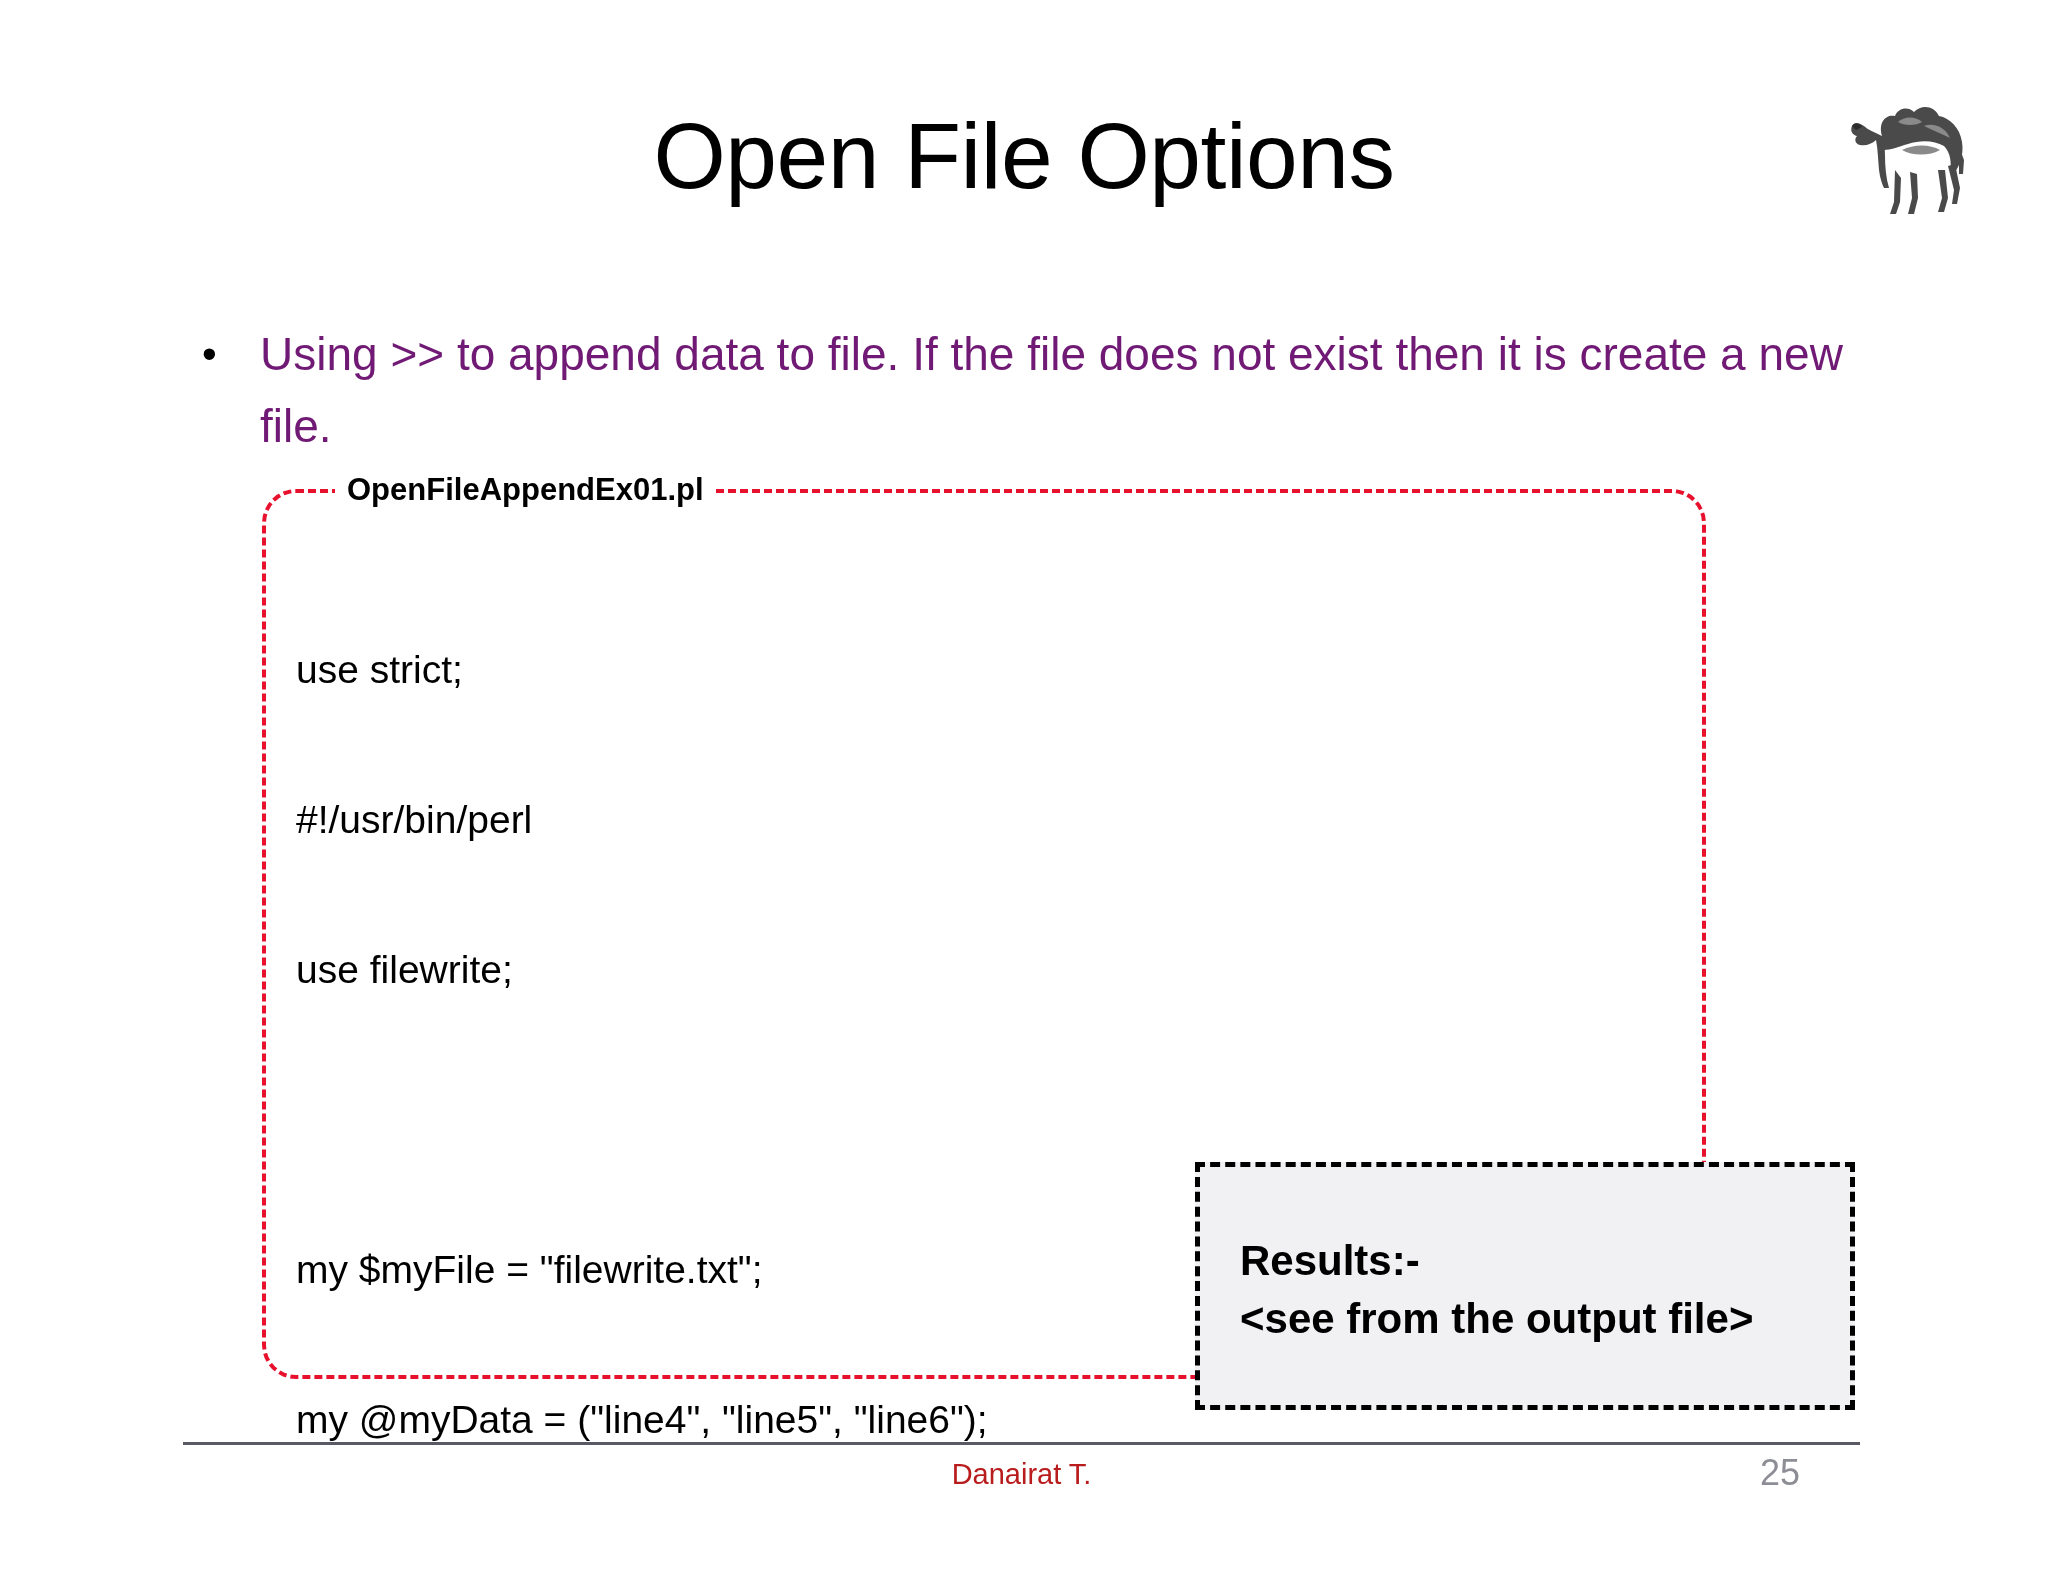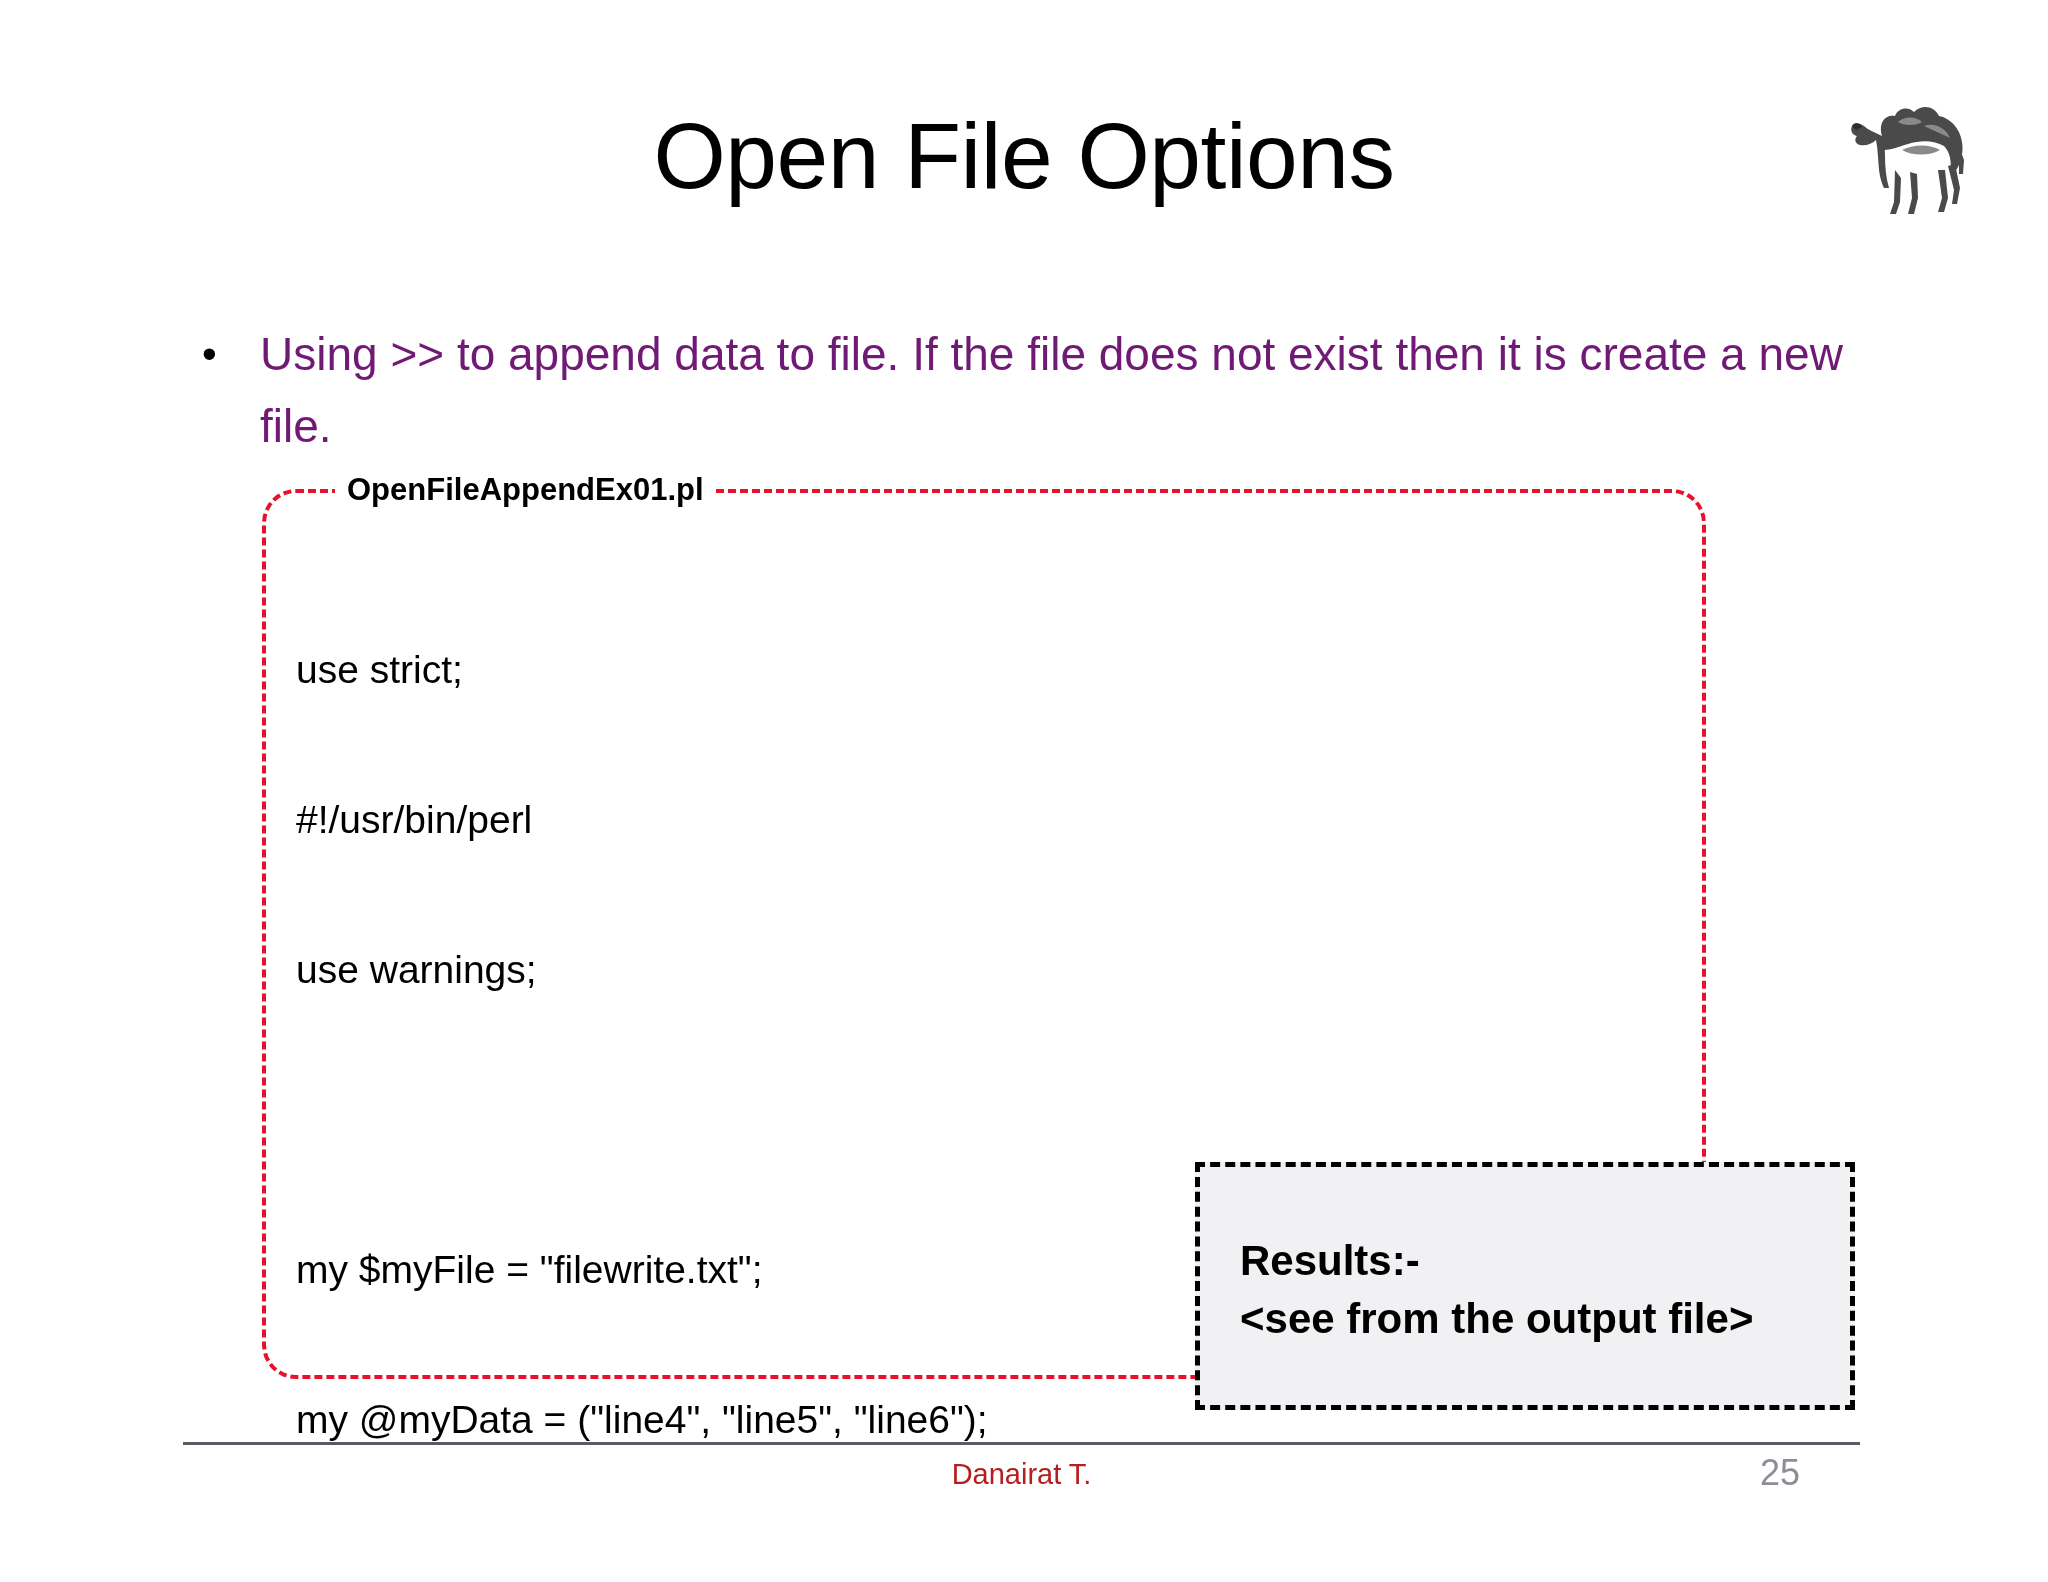--- a/index.html
+++ b/index.html
@@ -204,21 +204,21 @@
       <span id="bullet-text">Using &gt;&gt; to append data to file. If the file does not exist then it is create a new file.</span>
     </div>
   </div>
 
   <div id="code-box"></div>
   <div id="code-box-label">OpenFileAppendEx01.pl</div>
 
   <div id="code-text">
     <div class="code-line">use strict;</div>
     <div class="code-line">#!/usr/bin/perl</div>
-    <div class="code-line">use warnings;</div>
+    <div class="code-line">use filewrite;</div>
     <div class="code-line"></div>
     <div class="code-line">my $myFile = "filewrite.txt";</div>
     <div class="code-line">my @myData = ("line4", "line5", "line6");</div>
     <div class="code-line"></div>
     
     
     
     
     
     

